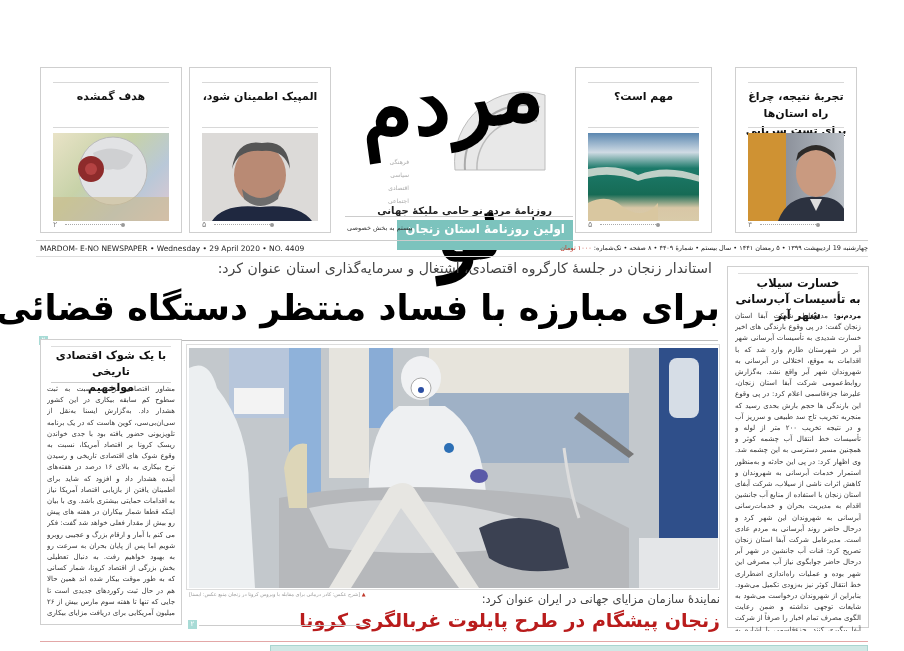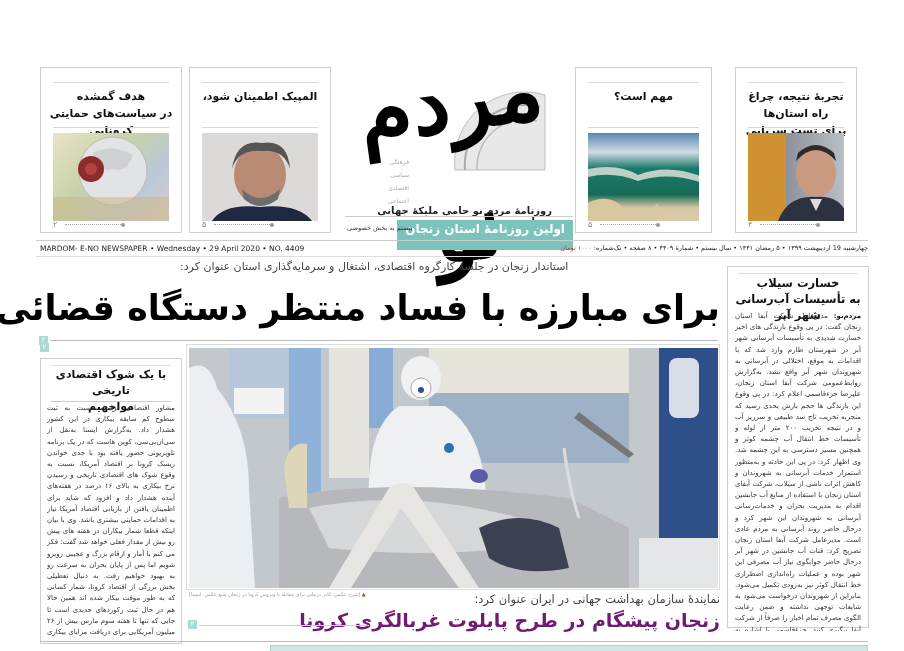--- a/index.html
+++ b/index.html
@@ -77,21 +77,20 @@
   </div>
   <div class="pgdot"></div>
   <div class="pgdots"></div>
   <div class="pg">۵</div>
 </div>
 
 <div class="card" style="left:40px;width:142px;">
   <div class="topline"></div>
   <div class="ttl">
       <div>هدف گمشده</div>
-      <div>در سیاست‌های حمایتی کرونایی</div>
     </div>
   <div class="botline"></div>
   <div class="img" style="background:linear-gradient(135deg,#e9e3c7 0%,#c7d2a8 40%,#b9c8d8 70%,#e2c8d0 100%);">
     <svg width="118" height="88" viewBox="0 0 118 88">
       <circle cx="60" cy="38" r="34" fill="#e2e3e5" stroke="#bbb"></circle>
       <path d="M40 20 Q60 10 80 22 Q74 40 60 36 Q46 40 40 20Z" fill="#cfd0d2"></path>
       <circle cx="38" cy="36" r="13" fill="#8e2b2b"></circle>
       <circle cx="38" cy="36" r="6" fill="#b44242"></circle>
       <rect x="0" y="64" width="118" height="24" fill="#c9b98a" opacity="0.6"></rect>
     </svg>
@@ -121,38 +120,38 @@
   <div class="abs" style="left:2px;top:189px;font-size:6.5px;color:#333;direction:rtl;">بیستم به بخش خصوصی</div>
 </div>
 
 <div class="abs" style="left:36px;right:36px;top:240px;height:1px;background:#ccc;"></div>
 <div class="infobar" style="left:40px;">MARDOM- E-NO  NEWSPAPER  •  Wednesday  •  29 April 2020  •  NO. 4409</div>
 <div class="infobar rtl" style="right:36px;font-size:6.5px;">
   <span>چهارشنبه 19 اردیبهشت ۱۳۹۹ • ۵ رمضان ۱۴۴۱ • سال بیستم • شمارهٔ ۴۴۰۹ • ۸ صفحه • تک‌شماره: </span><span style="color:#c0392b;">۱۰۰۰ تومان</span>
 </div>
 <div class="abs" style="left:36px;right:36px;top:256px;height:1px;background:#ddd;"></div>
 
-<div class="abs rtl" style="left:180px;width:532px;top:260px;text-align:left;font-size:11px;color:#444;">استاندار زنجان در جلسهٔ کارگروه اقتصادی، اشتغال و سرمایه‌گذاری استان عنوان کرد:</div>
+<div class="abs rtl" style="left:180px;width:532px;top:260px;text-align:right;font-size:14px;color:#444;">استاندار زنجان در جلسهٔ کارگروه اقتصادی، اشتغال و سرمایه‌گذاری استان عنوان کرد:</div>
 <div class="abs rtl" style="left:40px;width:680px;top:284px;text-align:center;font-weight:bold;font-size:35px;line-height:48px;color:#000;letter-spacing:-1px;white-space:nowrap;">برای مبارزه با فساد منتظر دستگاه قضائی نباشید</div>
 <div class="pgmark" style="left:39px;top:336px;">۲</div>
 <div class="abs" style="left:50px;width:668px;top:340px;height:1px;background:#bbb;"></div>
 
 <div class="col" style="left:727px;top:266px;width:142px;height:362px;">
   <div class="abs" style="left:10px;right:10px;top:6px;height:1px;background:#ddd;"></div>
   <div class="abs rtl" style="left:4px;right:4px;top:8px;text-align:center;font-weight:bold;font-size:11.5px;line-height:16px;">
     <div>خسارت سیلاب</div>
     <div>به تأسیسات آب‌رسانی شهر آبر</div>
   </div>
   <div class="abs bodytext" style="left:7px;right:7px;top:44px;height:320px;overflow:hidden;">
     <b style="color:#111;">مردم‌نو:</b> <span>مدیرعامل شرکت آبفا استان زنجان گفت: در پی وقوع بارندگی های اخیر خسارت شدیدی به تأسیسات آبرسانی شهر آبر در شهرستان طارم وارد شد که با اقدامات به موقع، اختلالی در آبرسانی به شهروندان شهر آبر واقع نشد. به‌گزارش روابط‌عمومی شرکت آبفا استان زنجان، علیرضا جزءقاسمی اعلام کرد: در پی وقوع این بارندگی ها حجم بارش بحدی رسید که منجربه تخریب تاج سد طبیعی و سرریز آب و در نتیجه تخریب ۲۰۰ متر از لوله و تأسیسات خط انتقال آب چشمه کوثر و همچنین مسیر دسترسی به این چشمه شد. وی اظهار کرد: در پی این حادثه و به‌منظور استمرار خدمات آبرسانی به شهروندان و کاهش اثرات ناشی از سیلاب، شرکت آبفای استان زنجان با استفاده از منابع آب جانشین اقدام به مدیریت بحران و خدمات‌رسانی آبرسانی به شهروندان این شهر کرد و درحال حاضر روند آبرسانی به مردم عادی است. مدیرعامل شرکت آبفا استان زنجان تصریح کرد: قنات آب جانشین در شهر آبر درحال حاضر جوابگوی نیاز آب مصرفی این شهر بوده و عملیات راه‌اندازی اضطراری خط انتقال کوثر نیز به‌زودی تکمیل می‌شود. بنابراین از شهروندان درخواست می‌شود به شایعات توجهی نداشته و ضمن رعایت الگوی مصرف تمام اخبار را صرفاً از شرکت آبفا پیگیری کنند. جزءقاسمی با اشاره به افزایش مصرف آب مشترکان طی چند روز گذشته در شهر آبر گفت: آب سالم، بهداشتی و پایدار در این شهر برقرار بوده و جوابگوی نیاز شهروندان است.</span>
   </div>
 </div>
 
 <div class="pgmark" style="left:40px;top:343px;">۲</div>
-<div class="col" style="left:40px;top:358px;width:142px;height:286px;">
+<div class="col" style="left:40px;top:339px;width:142px;height:286px;">
   <div class="abs" style="left:10px;right:10px;top:6px;height:1px;background:#ddd;"></div>
   <div class="abs rtl" style="left:4px;right:4px;top:8px;text-align:center;font-weight:bold;font-size:11px;line-height:16px;">
     <div>با یک شوک اقتصادی تاریخی</div>
     <div>مواجهیم</div>
   </div>
   <div class="abs" style="left:10px;right:10px;top:42px;height:1px;background:#ccc;"></div>
   <div class="abs bodytext" style="left:6px;right:6px;top:44px;height:236px;overflow:hidden;">مشاور اقتصادی ترامپ نسبت به ثبت سطوح کم سابقه بیکاری در این کشور هشدار داد. به‌گزارش ایسنا به‌نقل از سی‌ان‌بی‌سی، کوین هاست که در یک برنامه تلویزیونی حضور یافته بود با جدی خواندن ریسک کرونا بر اقتصاد آمریکا، نسبت به وقوع شوک های اقتصادی تاریخی و رسیدن نرخ بیکاری به بالای ۱۶ درصد در هفته‌های آینده هشدار داد و افزود که شاید برای اطمینان یافتن از بازیابی اقتصاد آمریکا نیاز به اقدامات حمایتی بیشتری باشد. وی با بیان اینکه قطعا شمار بیکاران در هفته های پیش رو بیش از مقدار فعلی خواهد شد گفت: فکر می کنم با آمار و ارقام بزرگ و عجیبی روبرو شویم اما پس از پایان بحران به سرعت رو به بهبود خواهیم رفت. به دنبال تعطیلی بخش بزرگی از اقتصاد کرونا، شمار کسانی که به طور موقت بیکار شده اند همین حالا هم در حال ثبت رکوردهای جدیدی است تا جایی که تنها تا هفته سوم مارس بیش از ۲۶ میلیون آمریکایی برای دریافت مزایای بیکاری درخواست داده اند که بیش از هر زمان دیگری در طول تاریخ معاصر این کشور محسوب می‌شود.</div>
 </div>
 <div class="abs" style="left:40px;right:36px;top:641px;height:1px;background:#e3a7a7;"></div>
 
@@ -188,18 +187,18 @@
     <path d="M375 100 Q380 140 390 170" stroke="#ddd" stroke-width="3" fill="none"></path>
     <rect x="480" y="10" width="30" height="60" rx="8" fill="#e9ecef" opacity="0.9"></rect>
     <rect x="450" y="190" width="79" height="50" fill="#e4e6e8"></rect>
   </svg>
 </div>
 
 <div class="abs" style="left:189px;top:591px;font-size:5px;color:#999;direction:rtl;white-space:nowrap;">
   <span style="color:#c0392b;">▲</span>
   <span style="color:#999;">[شرح عکس: کادر درمانی برای مقابله با ویروس کرونا در زنجان منبع عکس: ایسنا]</span>
 </div>
-<div class="abs rtl" style="left:330px;width:390px;top:592px;text-align:right;font-size:11.5px;color:#444;">نمایندهٔ سازمان بهداشت جهانی در ایران عنوان کرد:</div>
-<div class="abs rtl" style="left:330px;width:390px;top:607px;text-align:right;font-weight:bold;font-size:19px;line-height:26px;color:#701a75;white-space:nowrap;">زنجان پیشگام در طرح پایلوت غربالگری کرونا</div>
+<div class="abs rtl" style="left:330px;width:390px;top:592px;text-align:right;font-size:11.5px;color:#444;">نمایندهٔ سازمان مزایای جهانی در ایران عنوان کرد:</div>
+<div class="abs rtl" style="left:330px;width:390px;top:607px;text-align:right;font-weight:bold;font-size:19px;line-height:26px;color:#b91c1c;white-space:nowrap;">زنجان پیشگام در طرح پایلوت غربالگری کرونا</div>
 <div class="pgmark" style="left:188px;top:620px;">۲</div>
 <div class="abs" style="left:199px;width:170px;top:625px;height:1px;background:#ccc;"></div>
 
 <div class="abs" style="left:270px;right:36px;top:645px;height:10px;background:#cfe8e5;border:1px solid #a9d5d0;"></div>
 
 </body></html>

